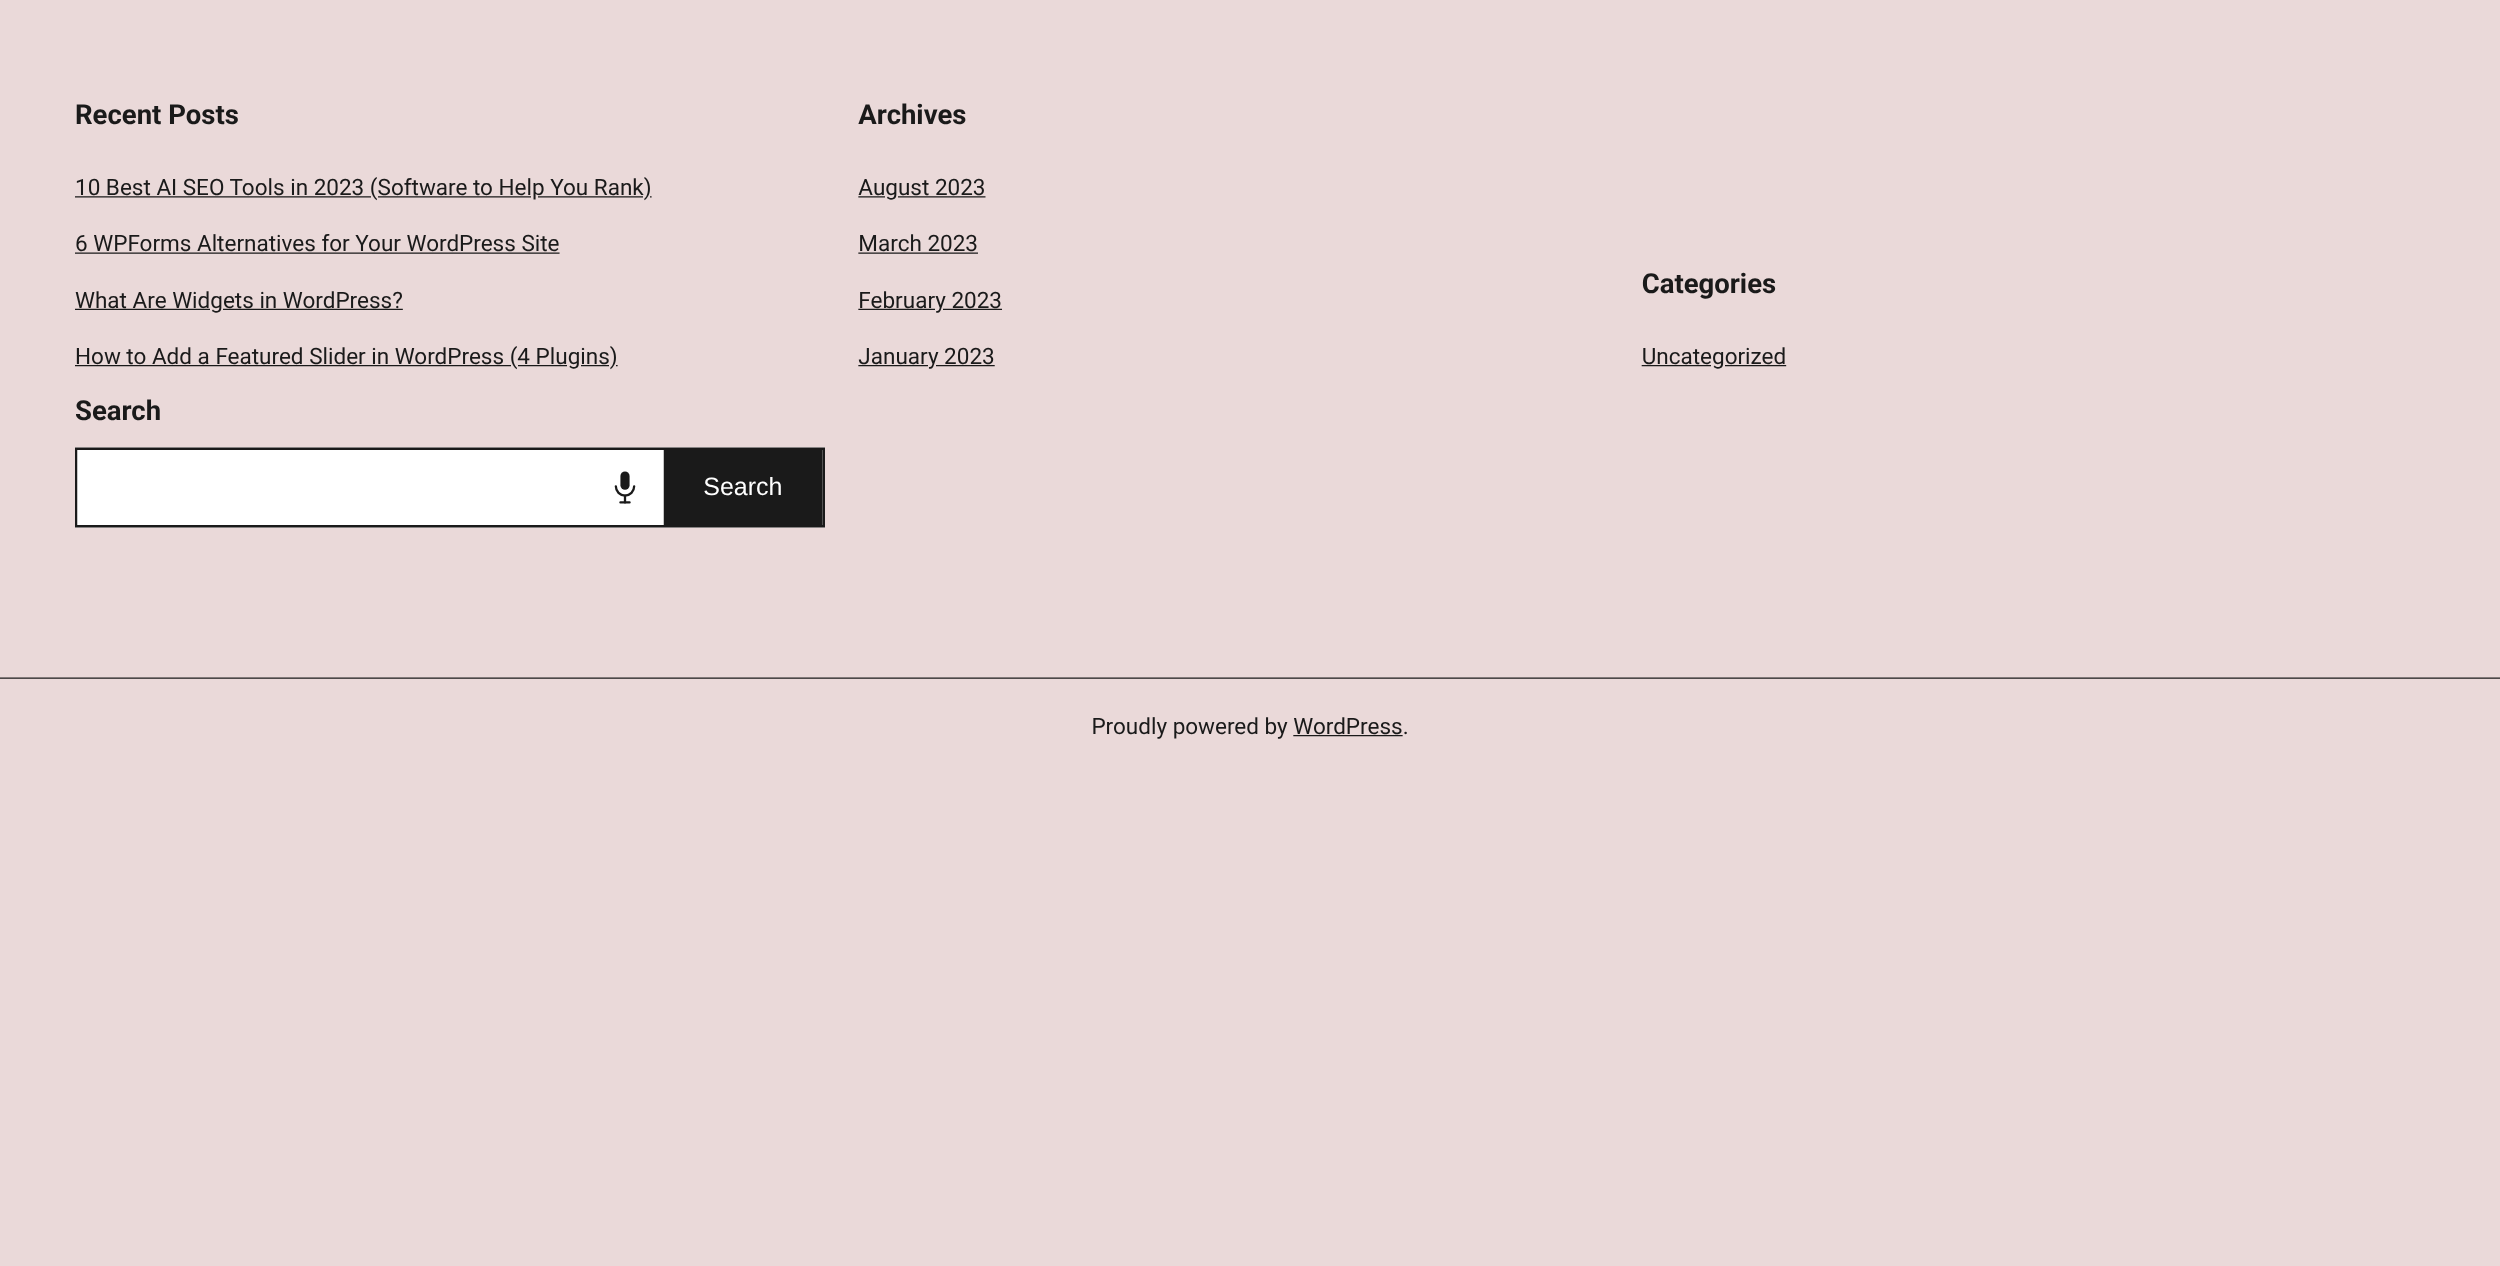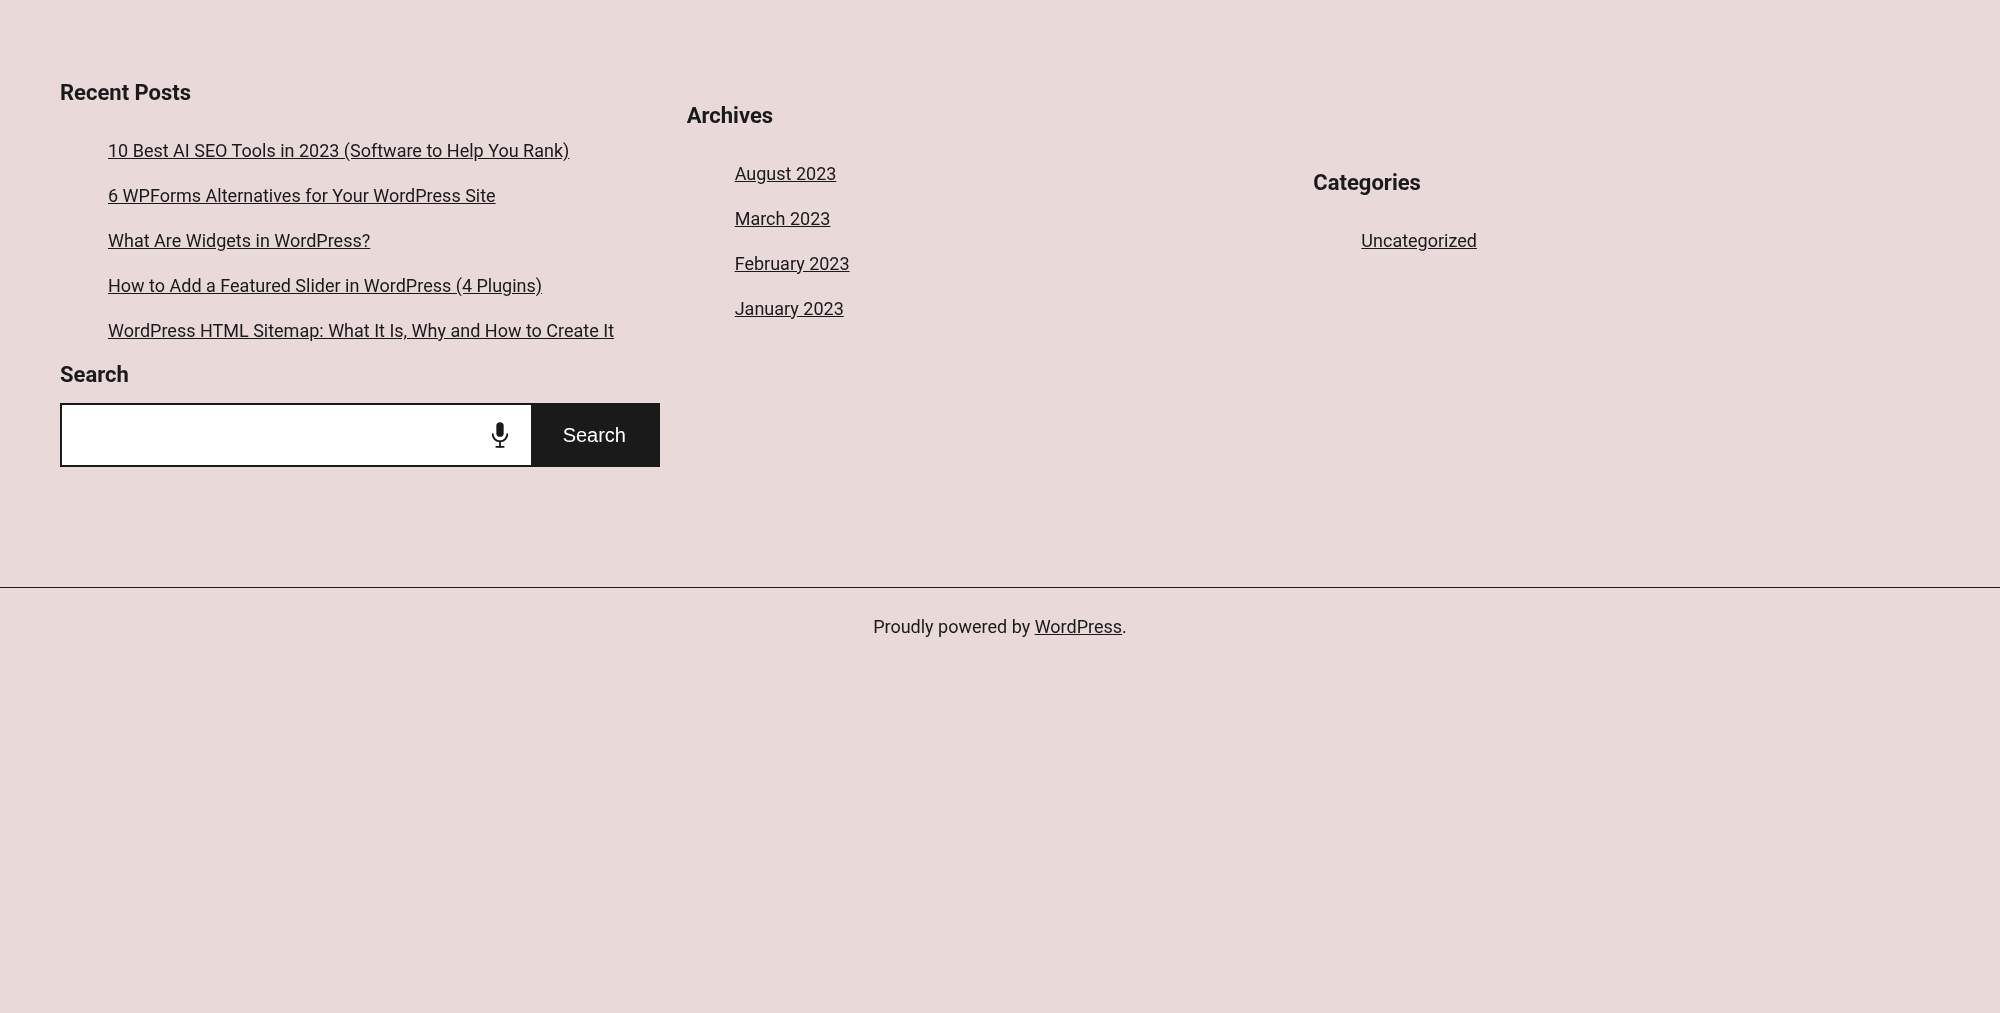--- a/index.html
+++ b/index.html
@@ -17,42 +17,41 @@
       width: 2000px;
     }
 
     .main-content {
       padding: 80px 60px 40px 60px;
     }
 
     .widgets-row {
       display: flex;
       gap: 0;
-      align-items: center;
+      align-items: flex-end;
     }
 
     .widget {
       flex: 1;
       padding-right: 40px;
     }
 
     .widget-title {
       font-size: 22px;
       font-weight: 700;
       margin-bottom: 32px;
     }
 
     .widget ul {
       list-style: none;
       padding: 0;
     }
 
     .widget ul li {
       margin-bottom: 18px;
-      margin-left: 48px;
     }
 
     .widget ul li a {
       color: #1a1a1a;
       text-decoration: underline;
       font-size: 18px;
       line-height: 1.5;
     }
 
     .search-section {
@@ -146,23 +145,20 @@
           <a href="#">10 Best AI SEO Tools in 2023 (Software to Help You Rank)</a>
         </li>
         <li>
           <a href="#">6 WPForms Alternatives for Your WordPress Site</a>
         </li>
         <li>
           <a href="#">What Are Widgets in WordPress?</a>
         </li>
         <li>
           <a href="#">How to Add a Featured Slider in WordPress (4 Plugins)</a>
-        </li>
-        <li>
-          <a href="#">WordPress HTML Sitemap: What It Is, Why and How to Create It</a>
         </li>
       </ul>
     </div>
 
     <div class="widget">
       <h3 class="widget-title">Archives</h3>
       <ul>
         <li>
           <a href="#">August 2023</a>
         </li>

